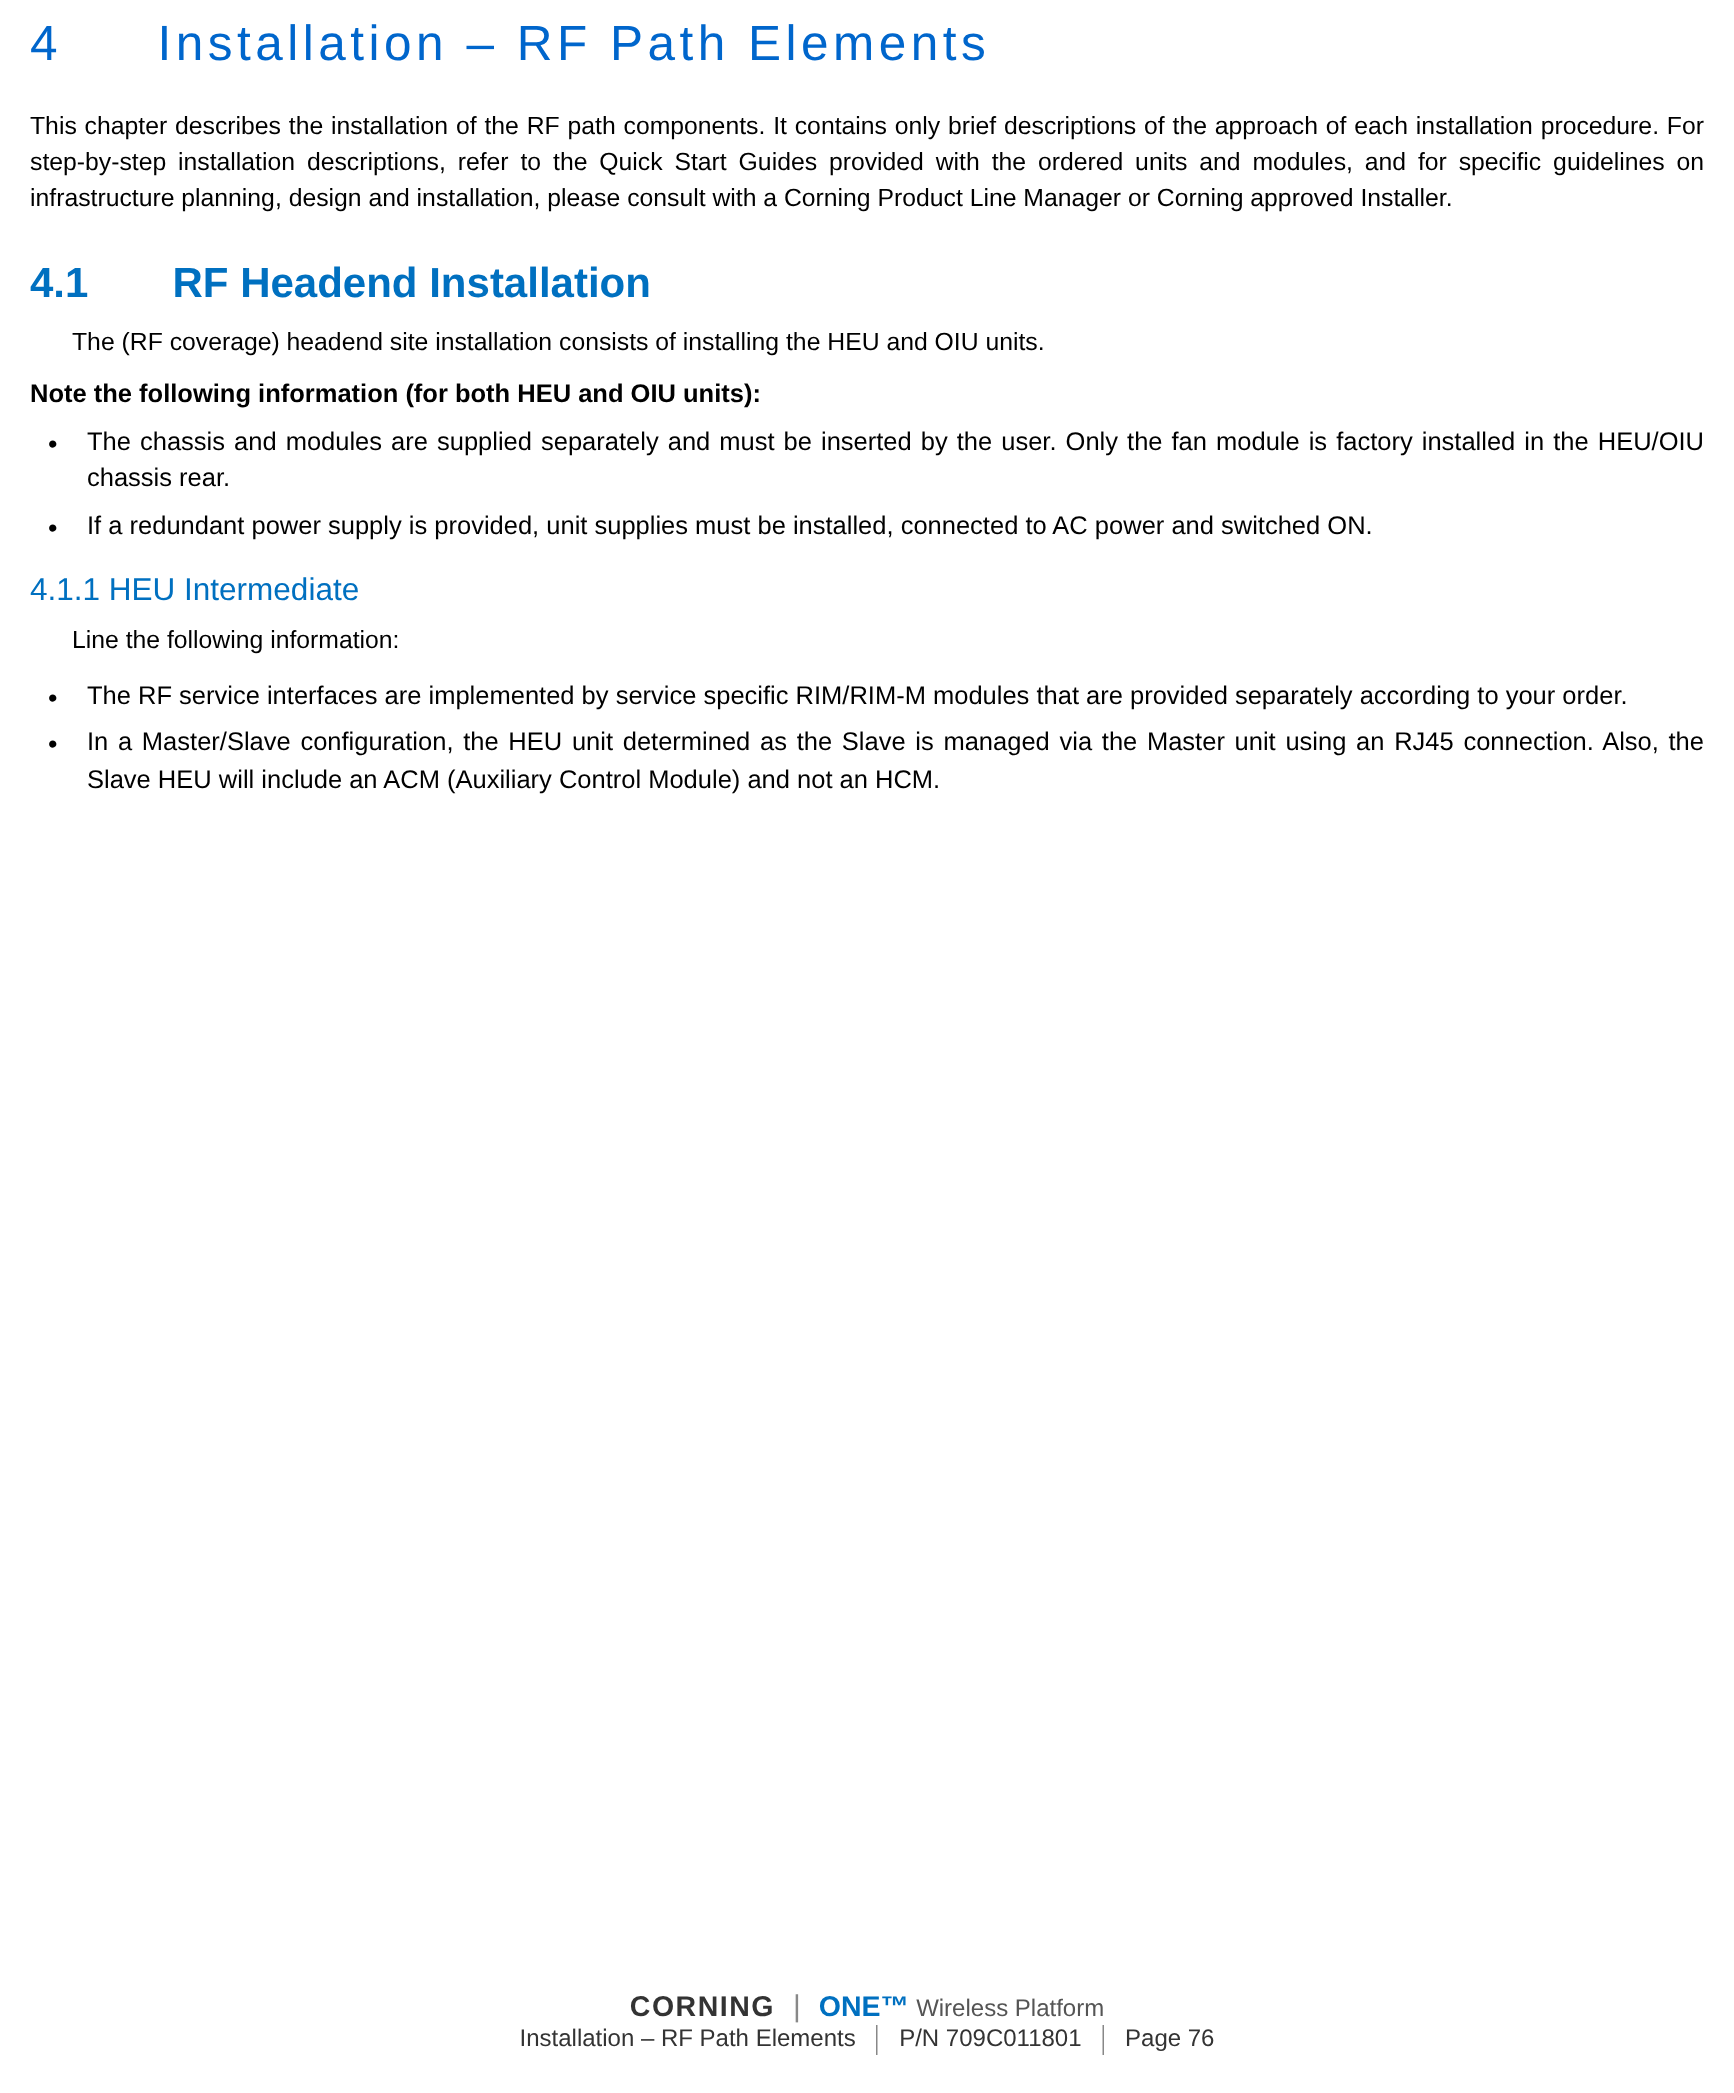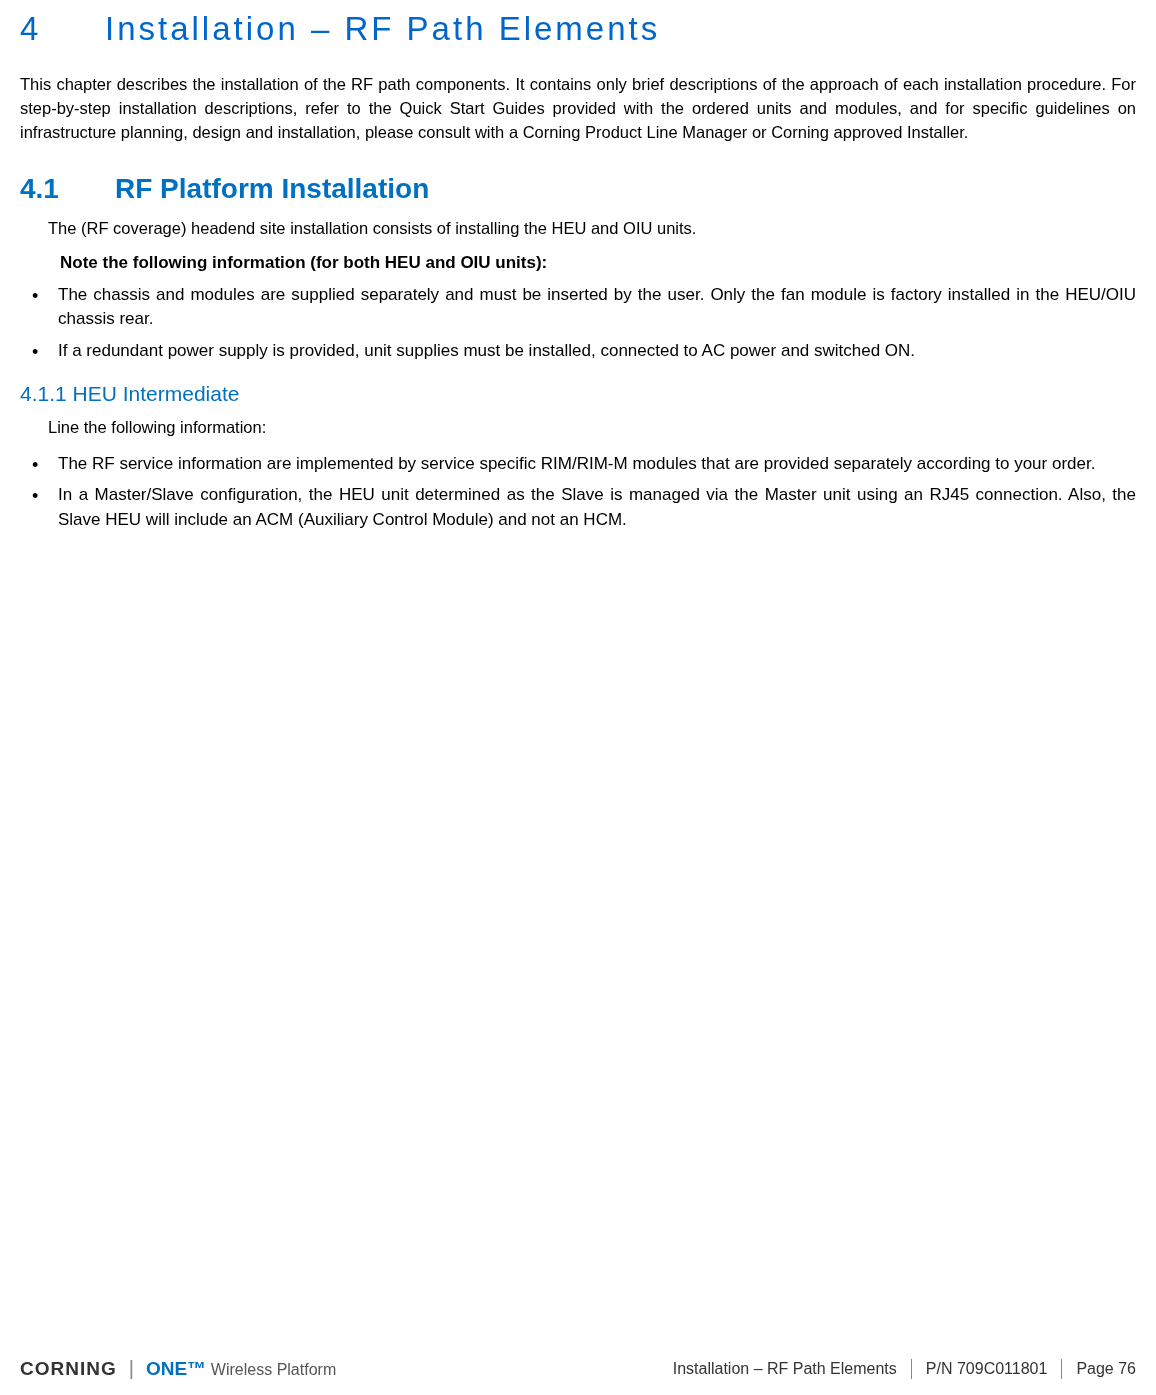--- a/index.html
+++ b/index.html
@@ -45,21 +45,20 @@
       font-size: 16.5px;
       line-height: 1.45;
       margin-bottom: 12px;
       margin-left: 28px;
     }
     .note-bold {
       font-size: 17px;
       font-weight: bold;
       margin-bottom: 10px;
       font-family: Arial, Verdana, sans-serif;
-      margin-left: 40px;
     }
     ul.bullets {
       list-style: none;
       padding-left: 0;
       margin-bottom: 18px;
     }
     ul.bullets li {
       position: relative;
       padding-left: 38px;
       font-size: 17px;
@@ -76,28 +75,29 @@
     }
     .subsection-heading {
       color: #0070c0;
       font-size: 21px;
       font-weight: normal;
       margin-bottom: 10px;
       font-family: Arial, Verdana, sans-serif;
     }
     .footer {
       position: absolute;
-      bottom: 15px;
+      bottom: 25px;
       left: 20px;
       right: 20px;
       display: flex;
       justify-content: space-between;
       align-items: center;
       font-size: 16px;
       font-family: Verdana, sans-serif;
+      flex-direction: column;
     }
     .footer-left {
       display: flex;
       align-items: center;
       gap: 12px;
       color: #555;
       font-size: 17px;
     }
     .brand-corning {
       font-weight: bold;
@@ -133,38 +133,38 @@
 </head>
 <body>
 
 <h1 class="chapter-heading">
   <span class="num">4</span><span>Installation – RF Path Elements</span>
 </h1>
 
 <p class="intro-para">This chapter describes the installation of the RF path components. It contains only brief descriptions of the approach of each installation procedure.   For step-by-step installation descriptions, refer to the Quick Start Guides provided with the ordered units and modules, and for specific guidelines on infrastructure planning, design and installation, please consult with a Corning Product Line Manager or Corning approved Installer.</p>
 
 <h2 class="section-heading">
-  <span class="snum">4.1</span><span>RF Platform Installation</span>
+  <span class="snum">4.1</span><span>RF Headend Installation</span>
 </h2>
 
 <p class="body-text">The (RF coverage) headend site installation consists of installing the HEU and OIU units.</p>
 
 <p class="note-bold">Note the following information (for both HEU and OIU units):</p>
 
 <ul class="bullets">
   <li>The chassis and modules are supplied separately and must be inserted by the user. Only the fan module is factory installed in the HEU/OIU chassis rear.</li>
   <li>If a redundant power supply is provided, unit supplies must be installed, connected to AC power and switched ON.</li>
 </ul>
 
 <h3 class="subsection-heading">4.1.1 HEU Intermediate</h3>
 
 <p class="body-text">Line the following information:</p>
 
 <ul class="bullets">
-  <li>The RF service information are implemented by service specific RIM/RIM-M modules that are provided separately according to your order.</li>
+  <li>The RF service interfaces are implemented by service specific RIM/RIM-M modules that are provided separately according to your order.</li>
   <li>In a Master/Slave configuration, the HEU unit determined as the Slave is managed via the Master unit using an RJ45 connection. Also, the Slave HEU will include an ACM (Auxiliary Control Module) and not an HCM.</li>
 </ul>
 
 <div class="footer">
   <div class="footer-left">
     <span class="brand-corning">CORNING</span>
     <span class="brand-sep">|</span>
     <span>
       <span class="brand-one">ONE™</span>
       <span class="brand-tag">Wireless Platform</span>

